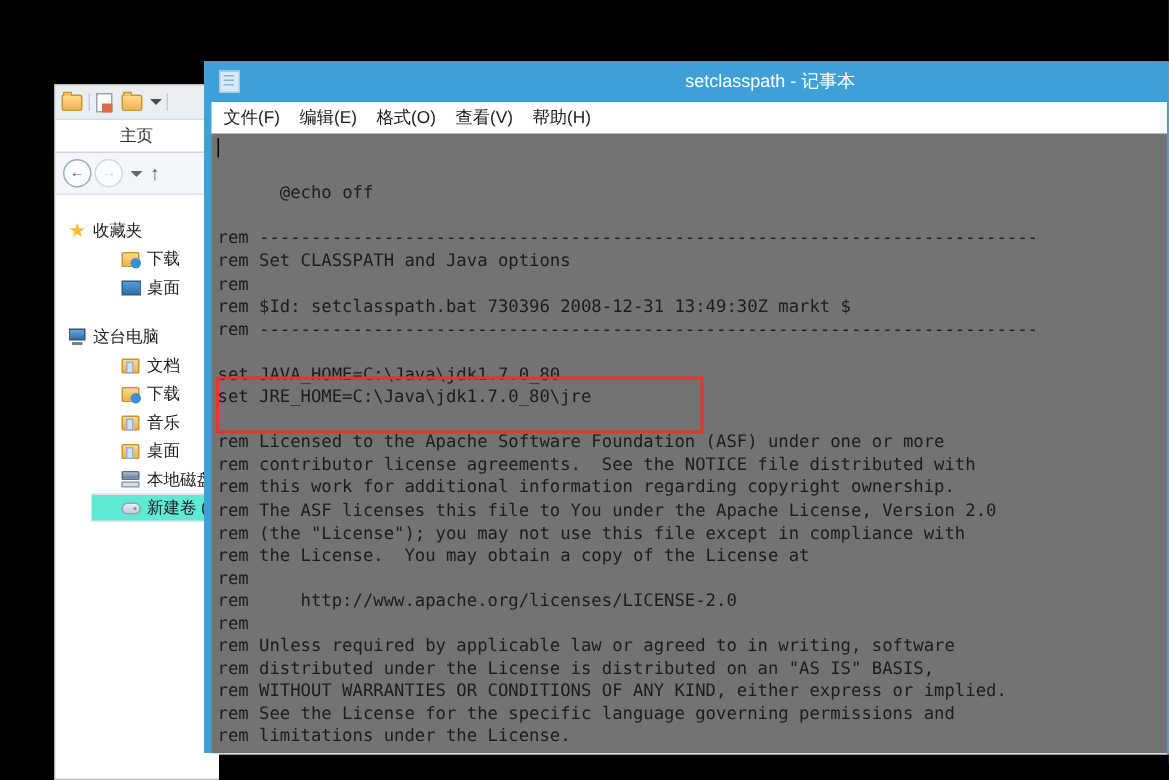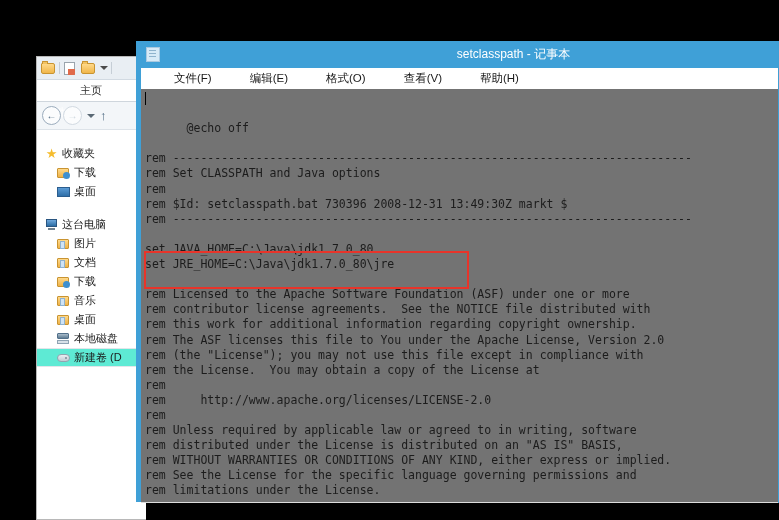--- a/index.html
+++ b/index.html
@@ -163,21 +163,21 @@
     overflow: hidden;
   }
   .tree-item {
     display: flex;
     align-items: center;
     height: 19px;
     white-space: nowrap;
     padding-left: 8px;
     gap: 4px;
   }
-  .tree-item.child { padding-left: 20px; }
+  .tree-item.child { padding-left: 20px; margin-left: 24px; }
   .tree-item.selected {
     background: #5eead4;
     border: 1px solid #e2e6ea;
     box-sizing: border-box;
     border-left: none;
     border-right: none;
   }
   .tree-gap { height: 14px; }
   .tree-label { overflow: hidden; }
 
@@ -376,21 +376,20 @@
     display: flex;
     align-items: center;
     padding-left: 8px;
     gap: 13px;
     border-left: 5px solid #3fa0d7;
   }
   .menu-item {
     font-size: 11.5px;
     color: #1a1a1a;
     white-space: nowrap;
-    margin-left: 25px;
   }
 
   #notepad-body {
     display: flex;
     height: 413px;
     background: #737373;
   }
   #notepad-left-edge {
     width: 5px;
     background: #3fa0d7;
@@ -483,26 +482,20 @@
       <span class="tree-label">桌面</span>
     </div>
 
     <div class="tree-gap"></div>
 
     <div class="tree-item">
       <span class="ti">
           <i class="ic-pc"></i>
         </span>
       <span class="tree-label">这台电脑</span>
-    </div>
-    <div class="tree-item child">
-      <span class="ti">
-          <i class="ic-folder-pic"></i>
-        </span>
-      <span class="tree-label">图片</span>
     </div>
     <div class="tree-item child">
       <span class="ti">
           <i class="ic-folder-doc"></i>
         </span>
       <span class="tree-label">文档</span>
     </div>
     <div class="tree-item child">
       <span class="ti">
           <i class="ic-folder-dl"></i>

